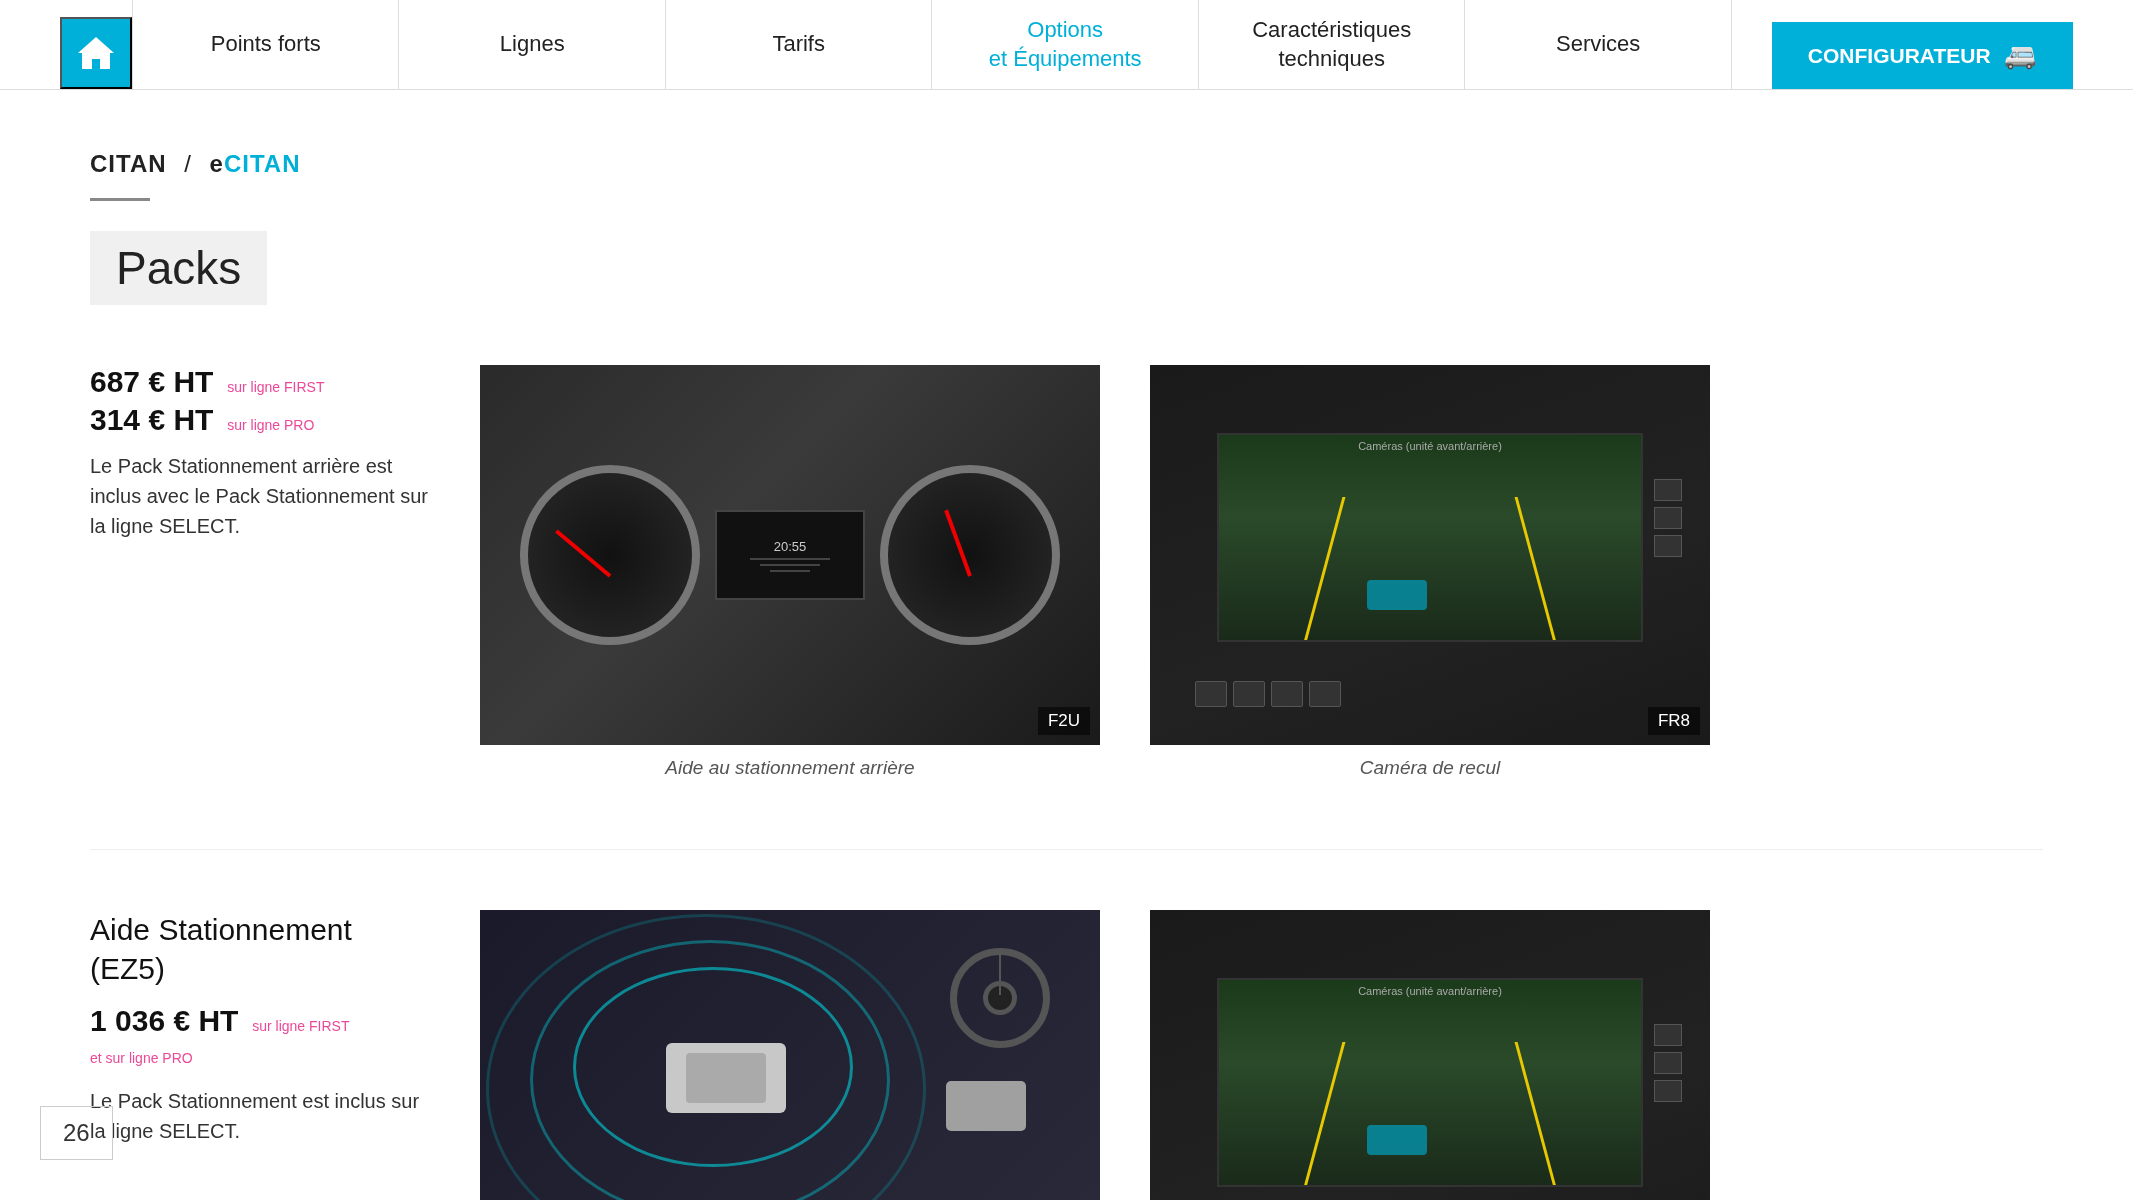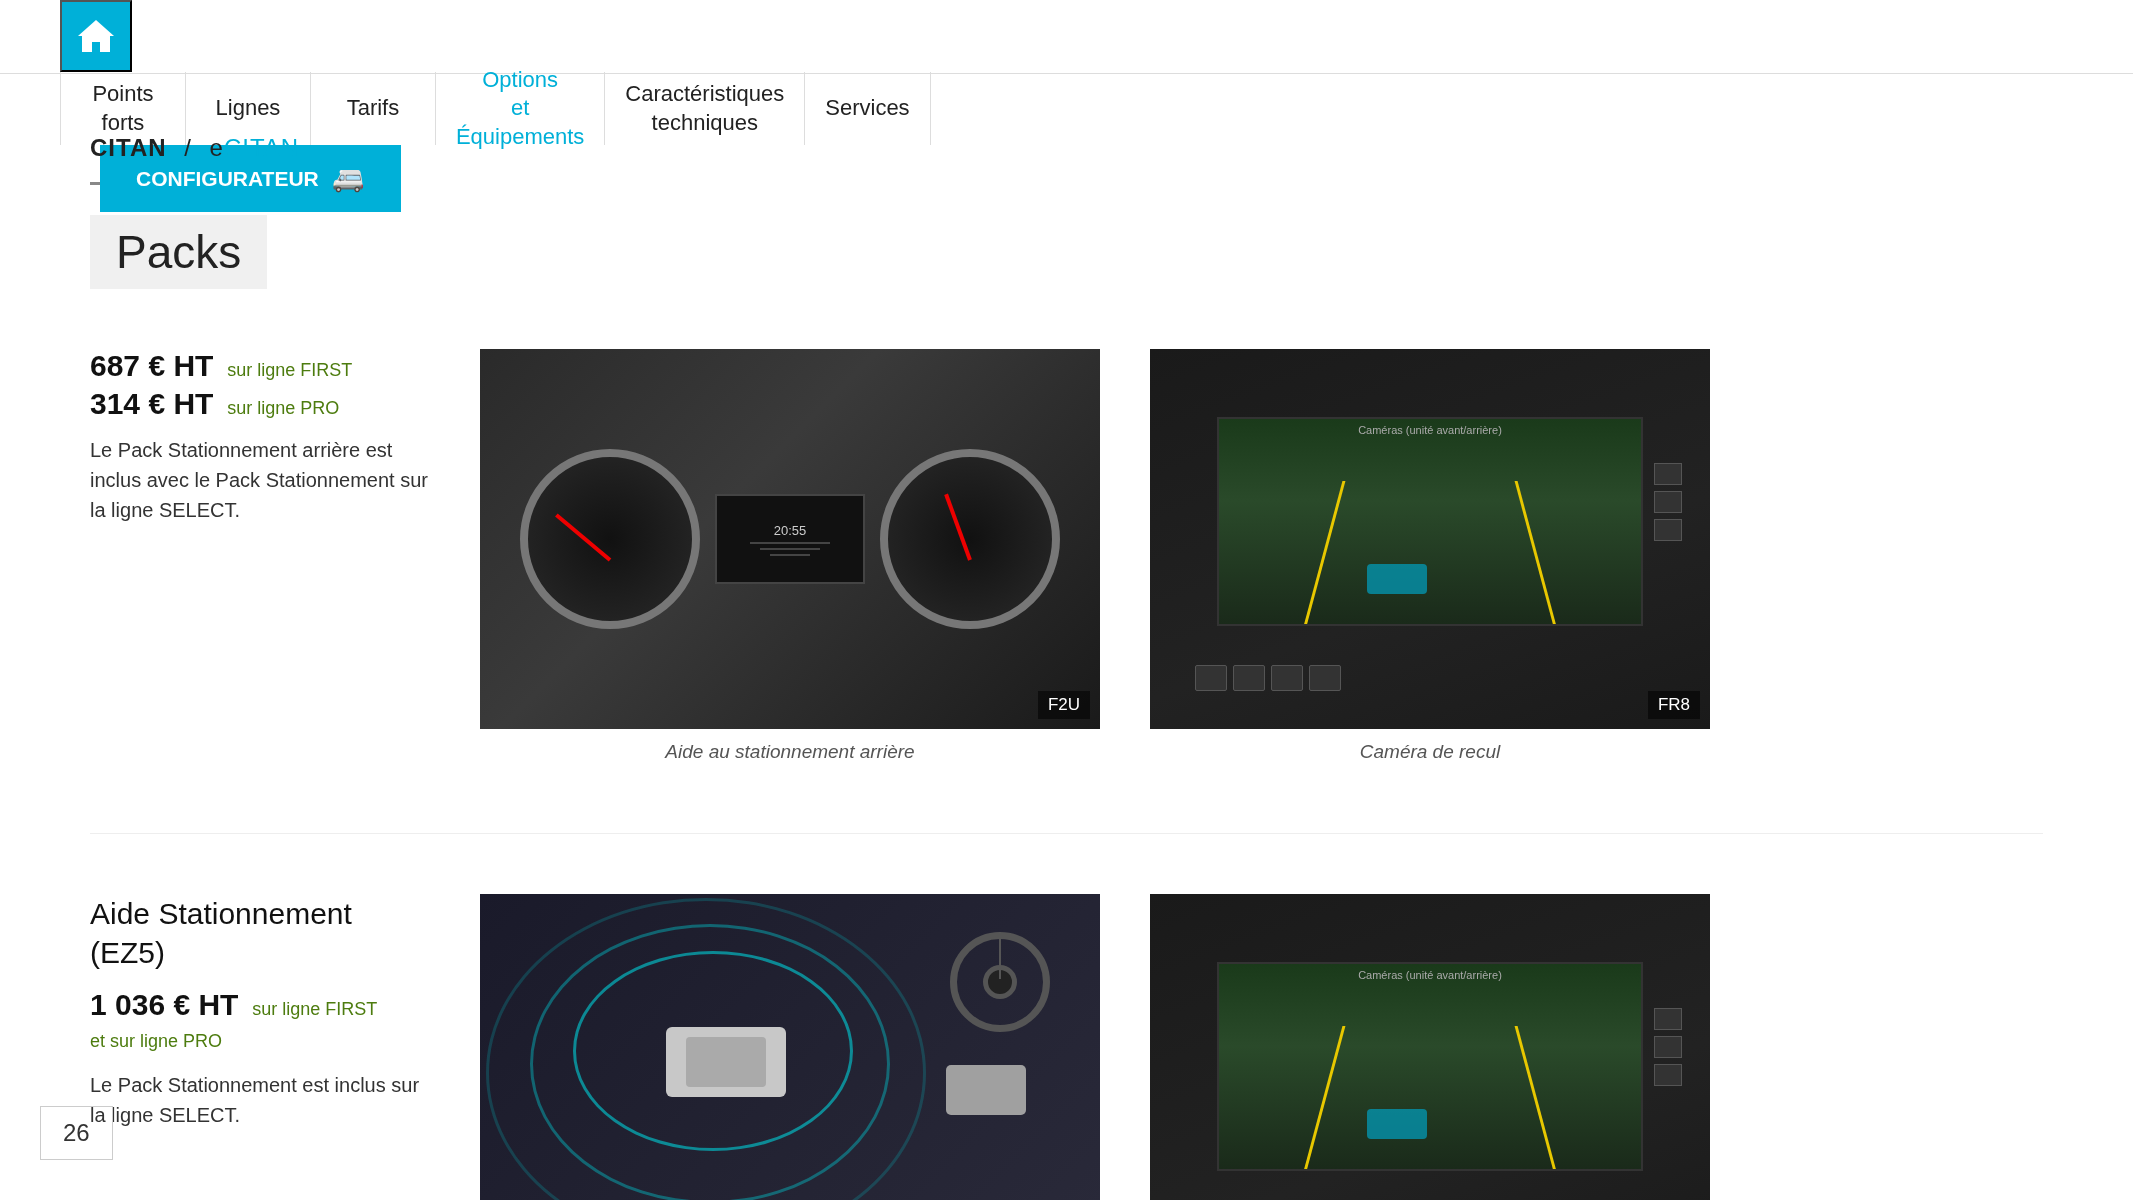--- a/index.html
+++ b/index.html
@@ -8,26 +8,25 @@
       background: #fff;
       width: 2133px;
       min-height: 1200px;
       color: #222;
       font-size: 22px;
     }
 
     
     .header {
       display: flex;
-      align-items: flex-start;
-      height: 74px;
+      align-items: flex-end;
+      height: 90px;
       border-bottom: 1px solid #ddd;
       padding: 0 60px;
       gap: 0;
-      flex-direction: column;
     }
     .home-btn {
       background: #00b0d8;
       width: 72px;
       height: 72px;
       display: flex;
       align-items: center;
       justify-content: center;
       flex-shrink: 0;
       cursor: pointer;
@@ -92,21 +91,21 @@
       letter-spacing: 1px;
     }
     .breadcrumb .brand {
       font-weight: bold;
     }
     .breadcrumb .separator {
       margin: 0 10px;
     }
     .breadcrumb .model {
       color: #00b0d8;
-      font-weight: normal;
+      font-weight: bold;
     }
     .breadcrumb .model span:first-child {
       color: #222;
     }
     .breadcrumb-underline {
       width: 60px;
       height: 3px;
       background: #888;
       margin-top: 10px;
       margin-bottom: 30px;
@@ -142,22 +141,22 @@
     .pack-price-row {
       font-size: 28px;
       color: #111;
       margin-bottom: 4px;
     }
     .pack-price-row .price-bold {
       font-weight: bold;
       font-size: 30px;
     }
     .pack-price-row .price-label {
-      font-size: 18px;
-      color: #4d7c0f;
+      font-size: 14px;
+      color: #ec4899;
       margin-left: 6px;
     }
     .pack-desc {
       font-size: 20px;
       color: #333;
       line-height: 1.5;
       margin-top: 14px;
     }
 
     

